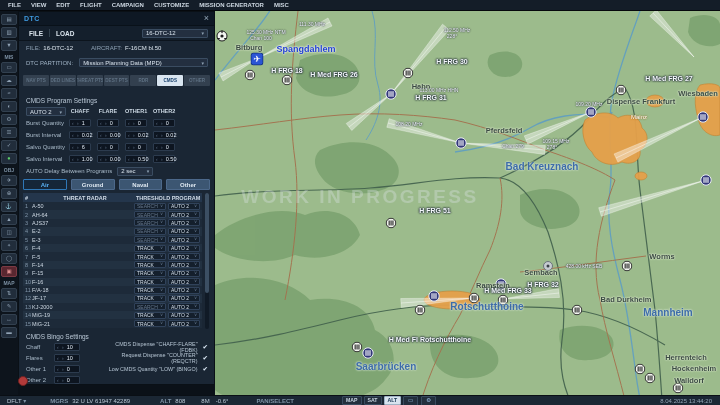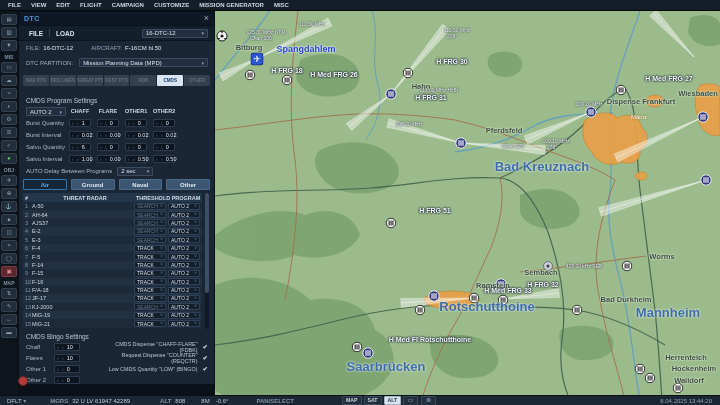--- a/index.html
+++ b/index.html
@@ -16,21 +16,21 @@
   .sb-btn.red{background:#5a2730;border-color:#7c3a44;color:#e09090;}
   .sb-label{font-size:5px;font-weight:bold;color:#7d91a4;margin:2px 0 1px;flex:none;}
   #alertdot{position:absolute;left:18px;top:376px;width:10px;height:10px;border-radius:50%;background:#b23a3a;border:1px solid #6e2222;z-index:26;box-sizing:border-box;}
 
   
   #mapwrap{position:absolute;left:215px;top:11px;width:505px;height:384px;overflow:hidden;background:#9cbb8c;z-index:1;}
   #decor{position:absolute;left:0;top:0;}
   .ml{position:absolute;transform:translate(-50%,-50%);white-space:nowrap;pointer-events:none;z-index:5;margin-left:16px;}
   .ml.city{font-size:7.5px;font-weight:bold;color:#3a4a42;text-shadow:0 0 2px #d6e4c8,0 0 2px #d6e4c8,0 0 1px #d6e4c8;}
   .ml.base{font-size:7px;font-weight:bold;color:#f4f8fb;text-shadow:0 0 2px #242f3a,0 0 2px #242f3a,0 0 2px #242f3a;}
-  .ml.water{font-size:13px;font-weight:bold;color:#3d6ca8;text-shadow:0 0 2px #d9e7db,0 0 2px #d9e7db;}
+  .ml.water{font-size:10px;font-weight:bold;color:#3d6ca8;text-shadow:0 0 2px #d9e7db,0 0 2px #d9e7db;}
   .ml.selected{font-size:9px;font-weight:bold;color:#2140cf;text-shadow:0 0 2px #e9efe4,0 0 2px #e9efe4,0 0 1px #fff;}
   .ml.freq{font-size:5px;color:#f2f6fa;text-shadow:0 0 1.5px #2a333c,0 0 1.5px #2a333c;}
   .ml.on-city{font-size:6px;color:#ffffff;text-shadow:0 0 1.5px #9c6a20,0 0 1.5px #9c6a20;}
   .mi{position:absolute;transform:translate(-50%,-50%);z-index:4;line-height:0;}
   #watermark{position:absolute;left:145px;top:186px;transform:translate(-50%,-50%);font-size:19px;font-weight:bold;letter-spacing:2.5px;color:rgba(225,230,235,0.32);white-space:nowrap;z-index:6;}
 
   
   #dtc{position:absolute;left:18px;top:11px;width:197px;height:374px;background:#1a2634;border:1px solid #0a1016;z-index:20;box-sizing:border-box;font-size:6px;}
   #dtc-header{position:absolute;left:0;top:0;right:0;height:13px;background:#0e1824;display:flex;align-items:center;padding:0 5px;border-bottom:1px solid #091119;}
   #dtc-title{font-size:7px;font-weight:bold;color:#3f9be0;letter-spacing:.5px;}
@@ -399,20 +399,21 @@
             <rect x="5.4" y="3.2" width="1.2" height="5.6" fill="#eef1f5"></rect>
             <rect x="7.4" y="3.2" width="1.2" height="5.6" fill="#eef1f5"></rect>
           </svg></div>
         <div class="mi" style="left: 142px; top: 336px;"><svg width="11" height="11">
             <circle cx="5.5" cy="5.5" r="4.8" fill="#f2f4ef" stroke="#2a2a2a" stroke-width="1"></circle>
             <rect x="3.1" y="3" width="1.1" height="5" fill="#222"></rect>
             <rect x="5" y="3" width="1.1" height="5" fill="#222"></rect>
             <rect x="6.9" y="3" width="1.1" height="5" fill="#222"></rect>
           </svg></div>
       </div>
+    <div id="watermark">WORK IN PROGRESS</div>
   </div>
 
   <div id="dtc">
     <div id="dtc-header">
       <span id="dtc-title">DTC</span>
       <span id="dtc-close">×</span>
     </div>
     <div id="filebar">
       <span class="fbtn">FILE</span>
       <span class="fdiv"></span>

